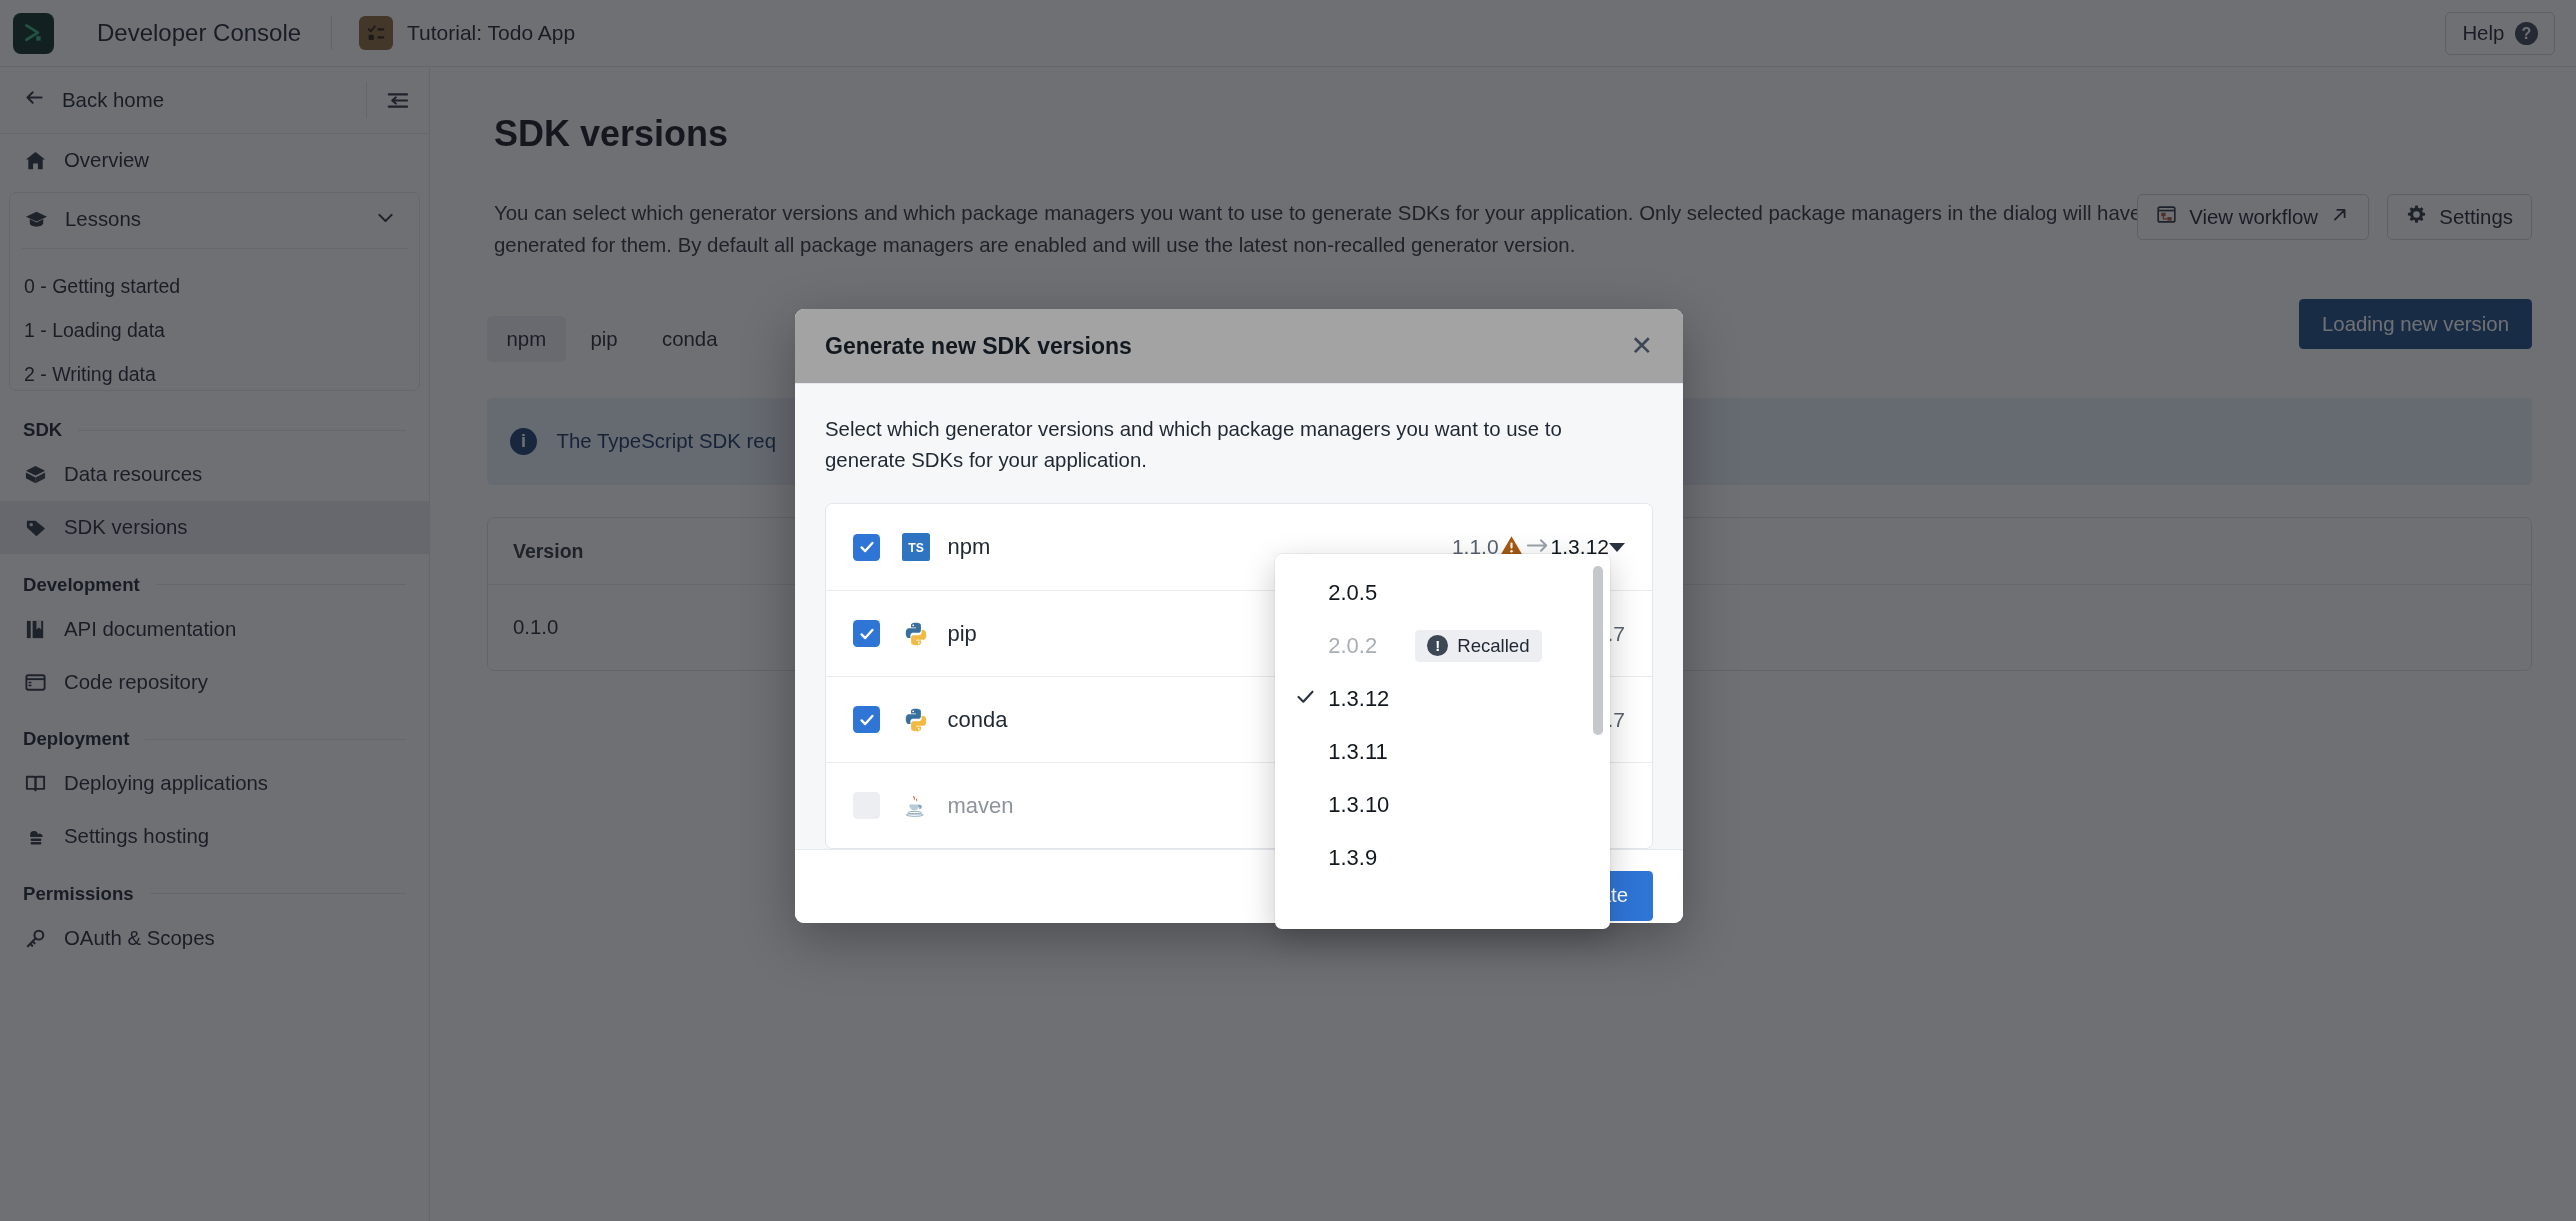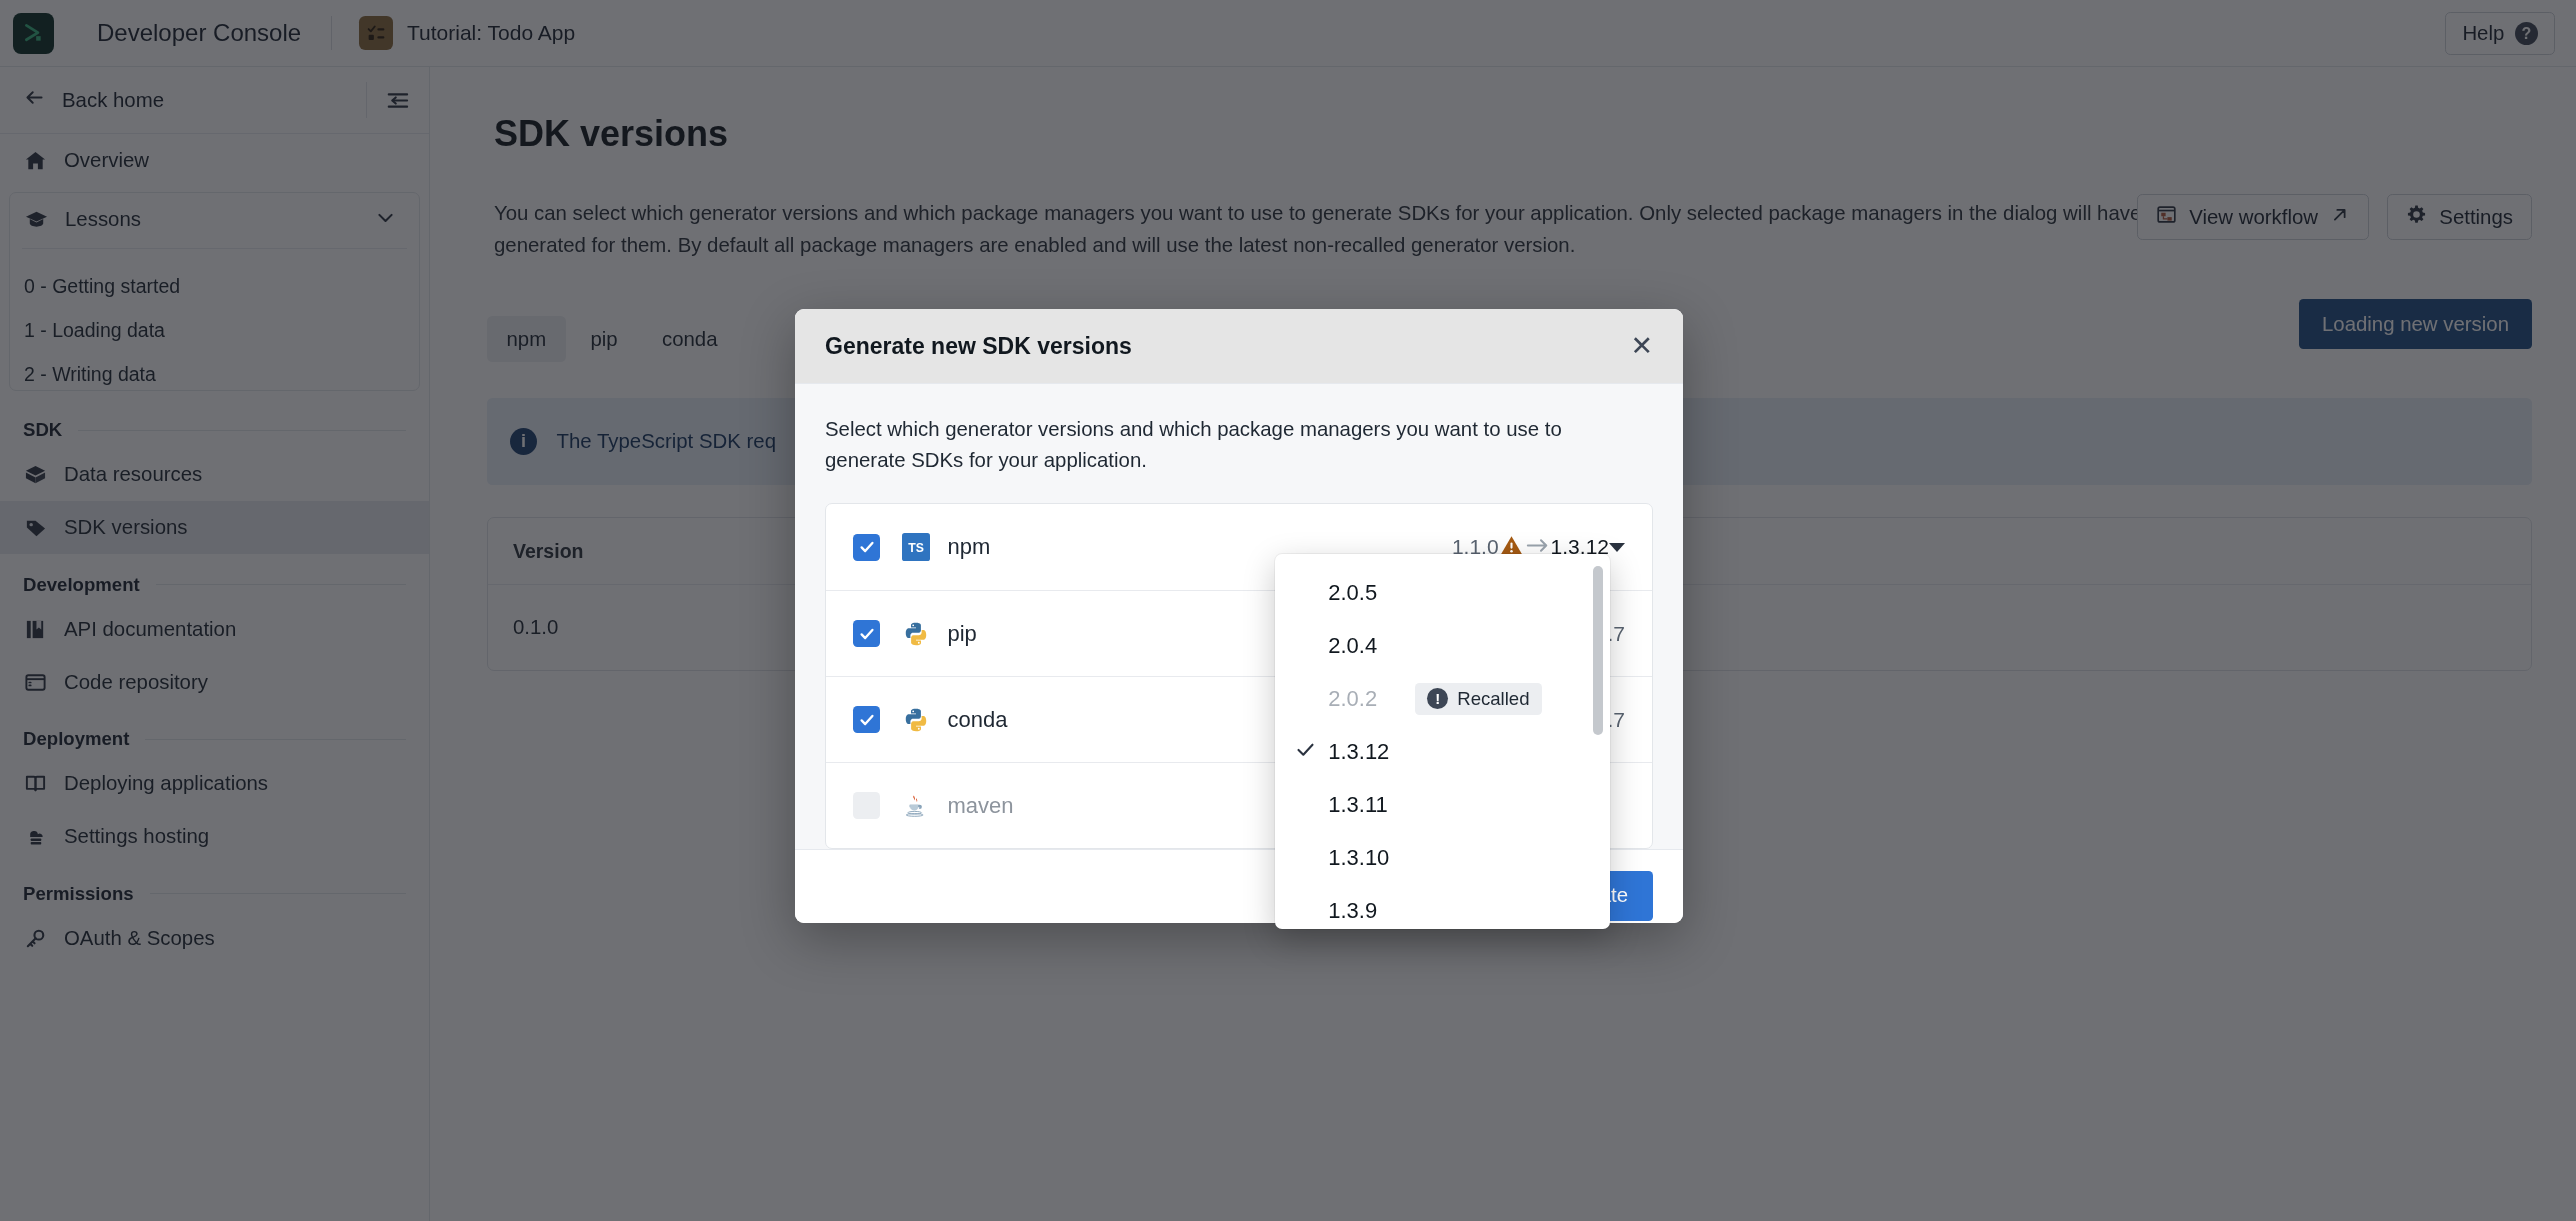--- a/index.html
+++ b/index.html
@@ -176,21 +176,21 @@
     left: 795px; top: 309px; width: 888px; height: 614px;
     background:#fff; border-radius: 9px;
     box-shadow: 0 16px 53px rgba(0,0,0,0.30);
     z-index: 900;
     display:flex; flex-direction:column;
     overflow:hidden;
   }
   .modal-head {
     height: 75px; flex:0 0 75px;
     display:flex; align-items:center; padding: 0 30px;
-    border-bottom:0.9px solid #e6e9ee; background:#e5e5e5;
+    border-bottom:0.9px solid #e6e9ee; background:#a3a3a3;
   }
   .modal-title { font-size: 23px; font-weight:700; color:#11181f; }
   .modal-x { margin-left:auto; font-size: 27px; color:#3d4655; line-height:1; }
   .modal-body {
     flex:1 1 auto; background:#f6f7f9; padding: 30px 30px 0 30px;
   }
   .modal-sub { font-size: 20.4px; line-height:1.5; color:#1f2833; max-width: 817px; }
   .pm-list {
     margin-top: 28px; background:#fff;
     border:0.9px solid #e3e6ea; border-radius:7px; overflow:hidden;
@@ -595,24 +595,20 @@
       <div class="gen-btn">Generate</div>
     </div>
   </div>
 
   <div class="dd">
     <div class="dd-inner">
       <div class="dd-item">
         <span class="dd-check"></span>
         <span class="dd-label">2.0.5</span>
       </div>
-      <div class="dd-item">
-        <span class="dd-check"></span>
-        <span class="dd-label">2.0.4</span>
-      </div>
       <div class="dd-item recalled">
         <span class="dd-check"></span>
         <span class="dd-label">2.0.2</span>
         <span class="pill">
           <span class="pill-dot">!</span>
           <span>Recalled</span>
         </span>
       </div>
       <div class="dd-item">
         <span class="dd-check">

